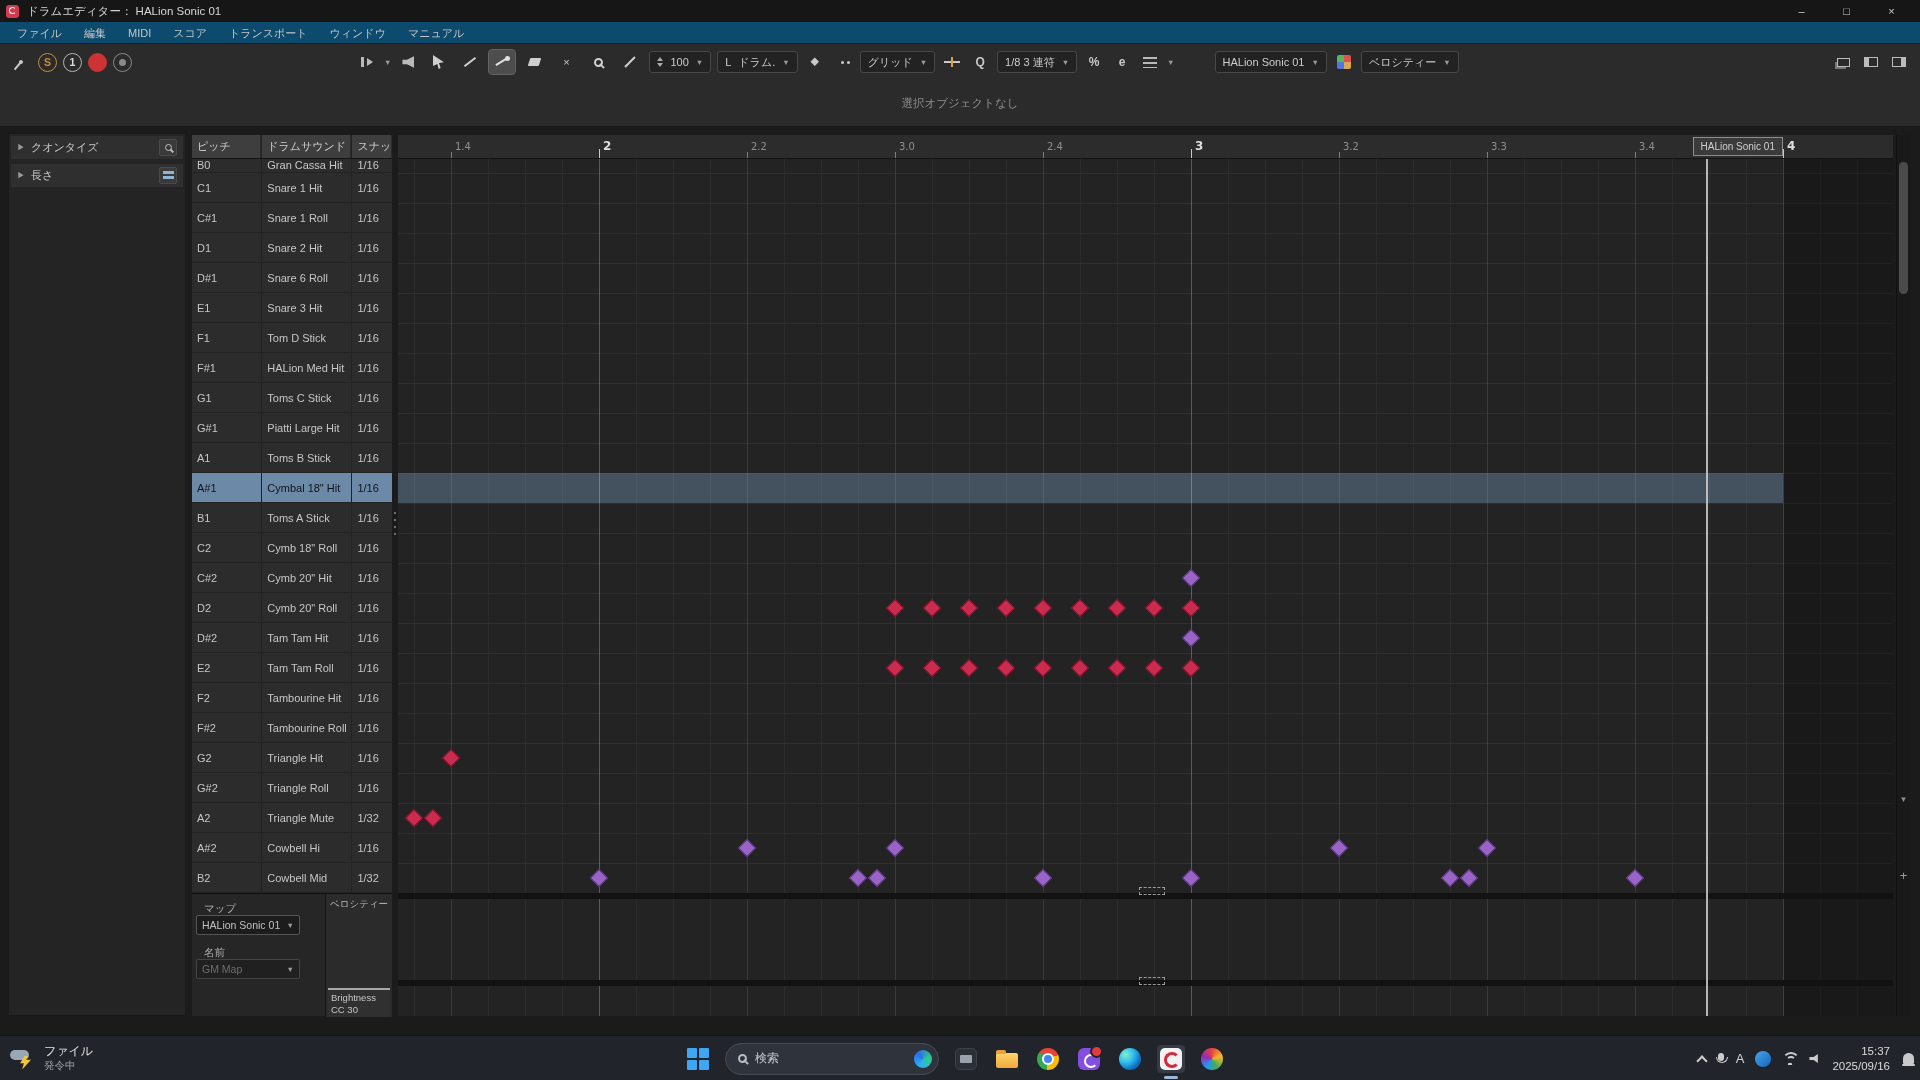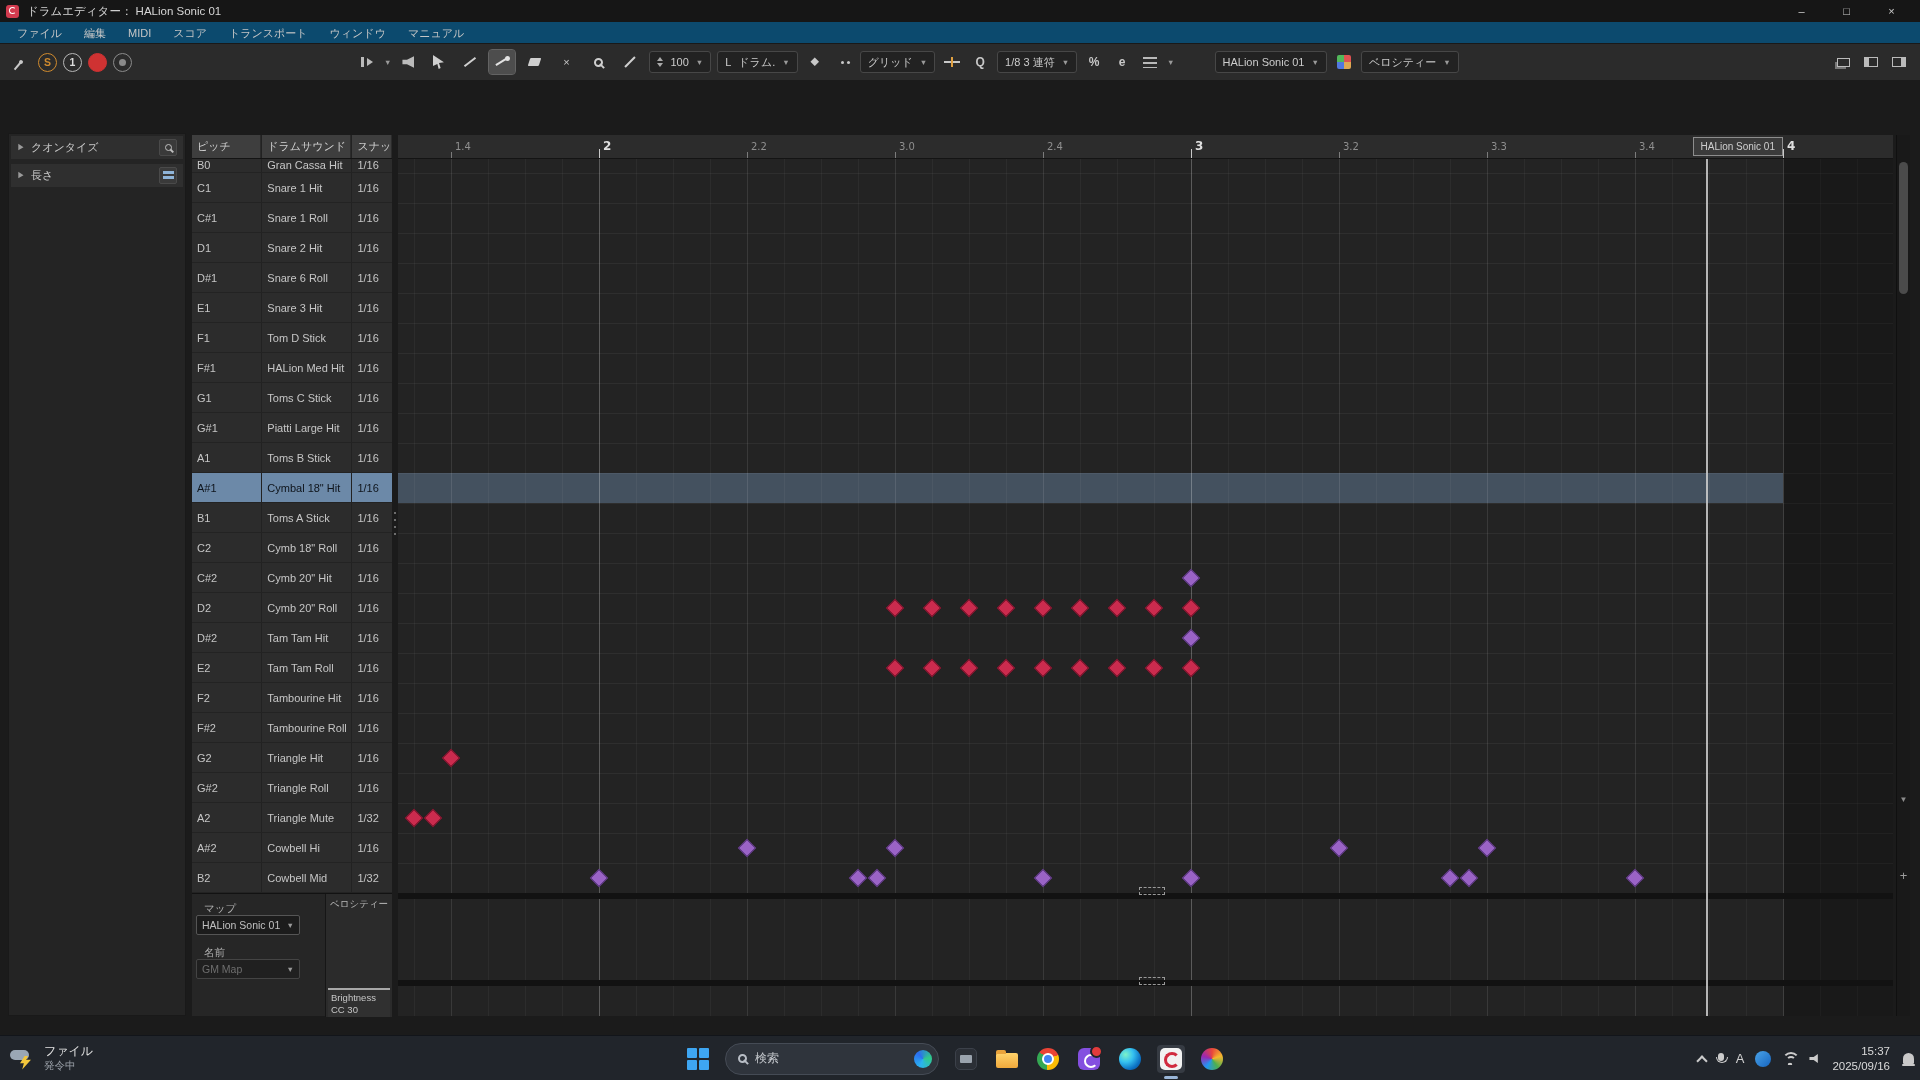--- a/index.html
+++ b/index.html
@@ -292,20 +292,21 @@
         <span class="g-winds"></span>
       </div>
     <div class="tbtn">
         <span class="g-panelL"></span>
       </div>
     <div class="tbtn">
         <span class="g-panelR"></span>
       </div>
   </div>
 
+  <div class="infoline">選択オブジェクトなし</div>
 
   <div class="lpanel">
     <div class="lp-head">
       <span class="lp-arrow">▶</span>
       <span>クオンタイズ</span>
       <span class="lp-tool">
           <span class="g-mini-zoom"></span>
         </span>
     </div>
     <div class="lp-head">

